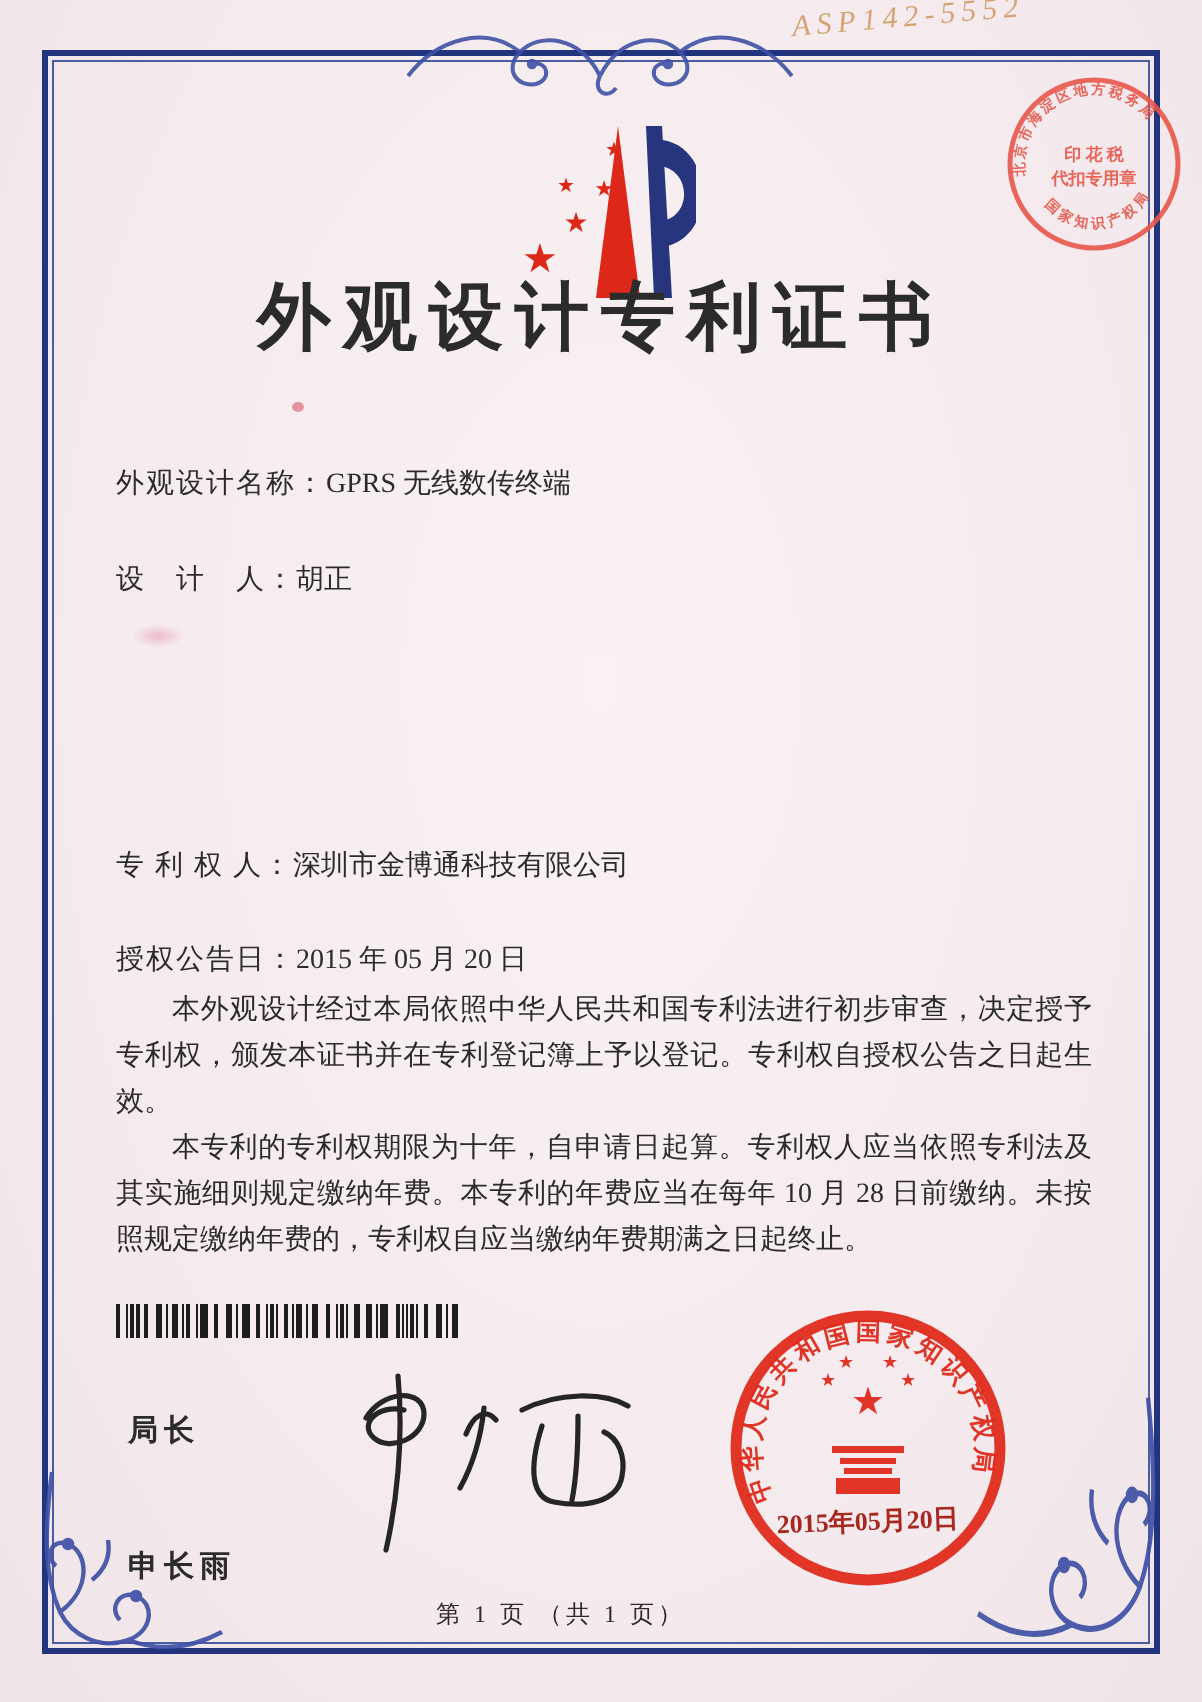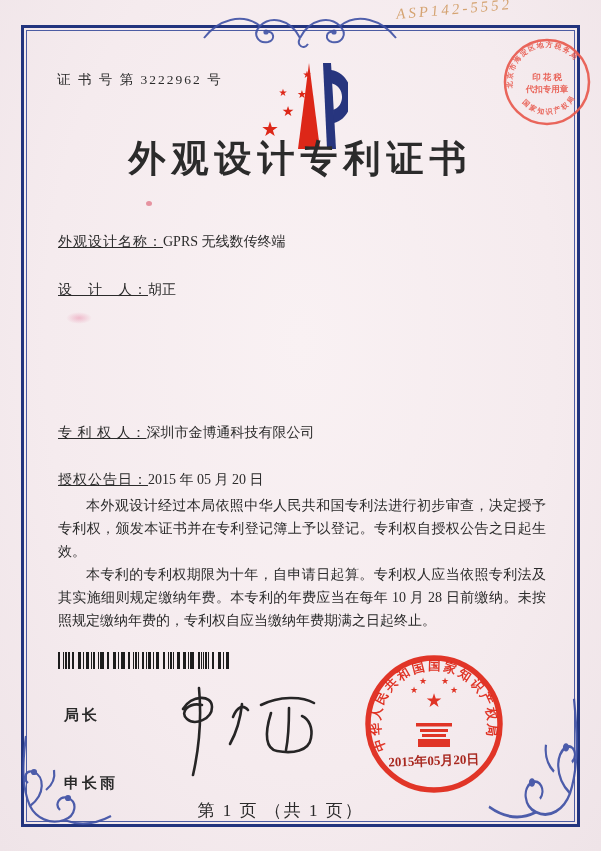--- a/index.html
+++ b/index.html
@@ -22,21 +22,21 @@
     position:absolute;left:57px;top:71px;font-size:13.5px;letter-spacing:2px;z-index:2;
   }
   .logo{position:absolute;left:252px;top:60px;z-index:2;}
   .title{
     position:absolute;left:0;width:100%;top:134px;margin:0;text-align:center;
     font-size:37px;font-weight:bold;letter-spacing:6px;z-index:2;
   }
   .field{
     position:absolute;left:58px;font-size:14px;z-index:2;white-space:nowrap;
   }
-  .field .flabel{letter-spacing:1px;text-decoration:underline;}
+  .field .flabel{letter-spacing:1px;}
   .paras{
     position:absolute;left:58px;top:494px;width:488px;z-index:2;
     font-size:14px;line-height:23px;text-align:justify;
   }
   .paras p{margin:0;text-indent:2em;}
   .barcode{
     position:absolute;left:58px;top:652px;width:172px;height:17px;z-index:2;
     background-image:
       repeating-linear-gradient(90deg,#1d1d1d 0 2px,transparent 2px 7px),
       repeating-linear-gradient(90deg,#1d1d1d 0 1px,transparent 1px 5px),
@@ -52,21 +52,21 @@
   .signature{position:absolute;left:155px;top:683px;z-index:3;}
   .seal{position:absolute;left:359px;top:649px;z-index:5;}
   .tax-stamp{position:absolute;left:497px;top:32px;z-index:5;}
   .handwriting{
     position:absolute;left:396px;top:1px;z-index:4;
     font-style:italic;font-size:15px;letter-spacing:3px;color:#cd9253;opacity:.8;
     transform:rotate(-5deg);
   }
   .footer{
     position:absolute;left:0;right:40px;top:799px;text-align:center;
-    font-size:17px;letter-spacing:2px;z-index:2;
+    font-size:12px;letter-spacing:2px;z-index:2;
   }
   .orn{position:absolute;z-index:3;}
   .orn-top{left:200px;top:8px;}
   .orn-bl{left:16px;top:728px;}
   .orn-br{left:484px;top:688px;}
   .smudge1{position:absolute;left:66px;top:312px;width:26px;height:12px;border-radius:50%;
     background:radial-gradient(#e77ea0,transparent 70%);opacity:.45;z-index:2;}
   .smudge2{position:absolute;left:146px;top:201px;width:6px;height:5px;border-radius:50%;
     background:#d8485f;opacity:.55;z-index:2;}
 </style>
@@ -109,21 +109,20 @@
     <g transform="translate(100,0) scale(-1,1.35)" stroke="#3f51a5" stroke-width="2.2" fill="none" opacity="0.92">
       <path d="M10,8 C6,38 6,60 14,78 C20,90 34,97 48,92 C60,88 62,74 52,70 C44,67 38,76 44,82"></path>
       <path d="M14,78 C30,66 28,48 18,44 C10,41 6,50 12,55"></path>
       <path d="M48,92 C64,98 80,96 95,88"></path>
       <path d="M30,62 q10,-8 8,-20"></path>
       <circle cx="52" cy="70" r="2" fill="#3f51a5"></circle>
       <circle cx="18" cy="44" r="2" fill="#3f51a5"></circle>
     </g>
   </svg>
 
-  <div class="cert-no">证 书 号 第 3222962 号</div>
 
   <div class="handwriting">ASP142-5552</div>
 
   <svg class="logo" width="96" height="92" viewBox="0 0 96 92">
     <g fill="#dd2718">
       <text x="18" y="76" font-size="20" text-anchor="middle">★</text>
       <text x="36" y="56" font-size="14" text-anchor="middle">★</text>
       <text x="50" y="38" font-size="11" text-anchor="middle">★</text>
       <text x="31" y="36" font-size="10" text-anchor="middle">★</text>
       <text x="55" y="18" font-size="10" text-anchor="middle">★</text>

